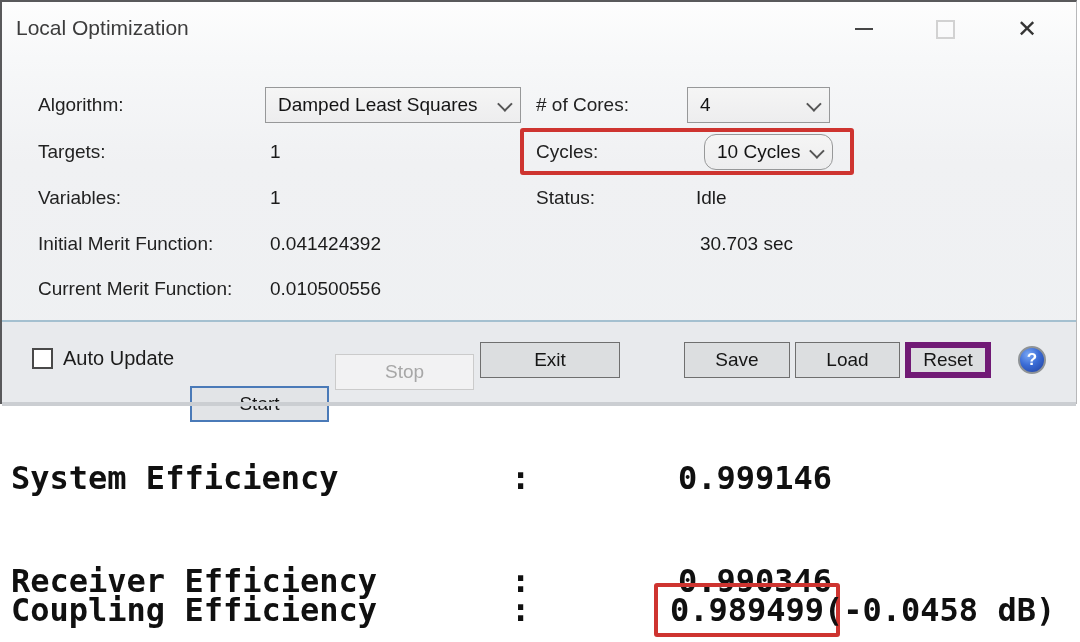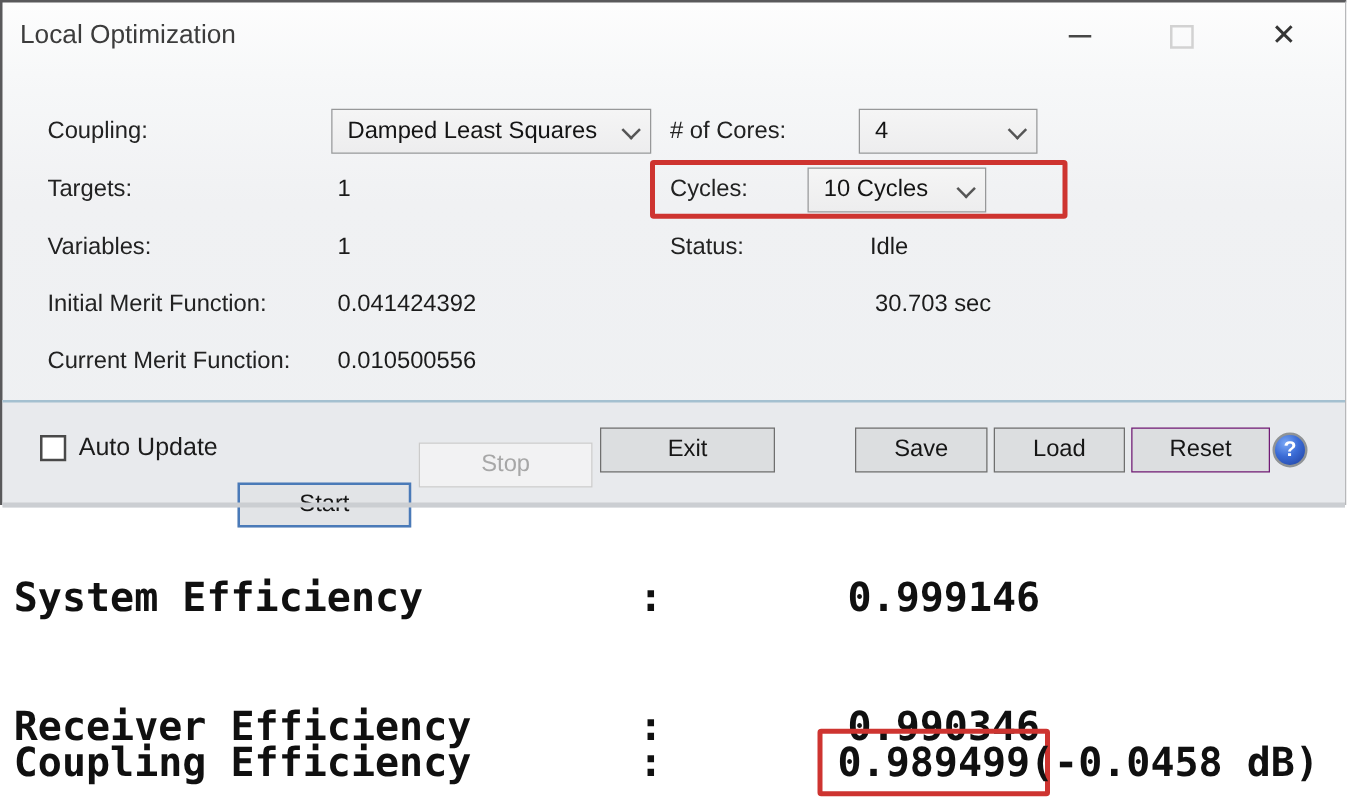--- a/index.html
+++ b/index.html
@@ -36,21 +36,21 @@
             border:2px solid #494949;box-sizing:border-box;cursor:pointer;}
   .chk-label{position:absolute;left:61px;top:25px;font-size:20px;color:#1c1c1c;}
 
   .btn{position:absolute;top:20px;height:36px;box-sizing:border-box;font-family:"Liberation Sans",sans-serif;
        font-size:19px;display:flex;align-items:center;justify-content:center;cursor:pointer;}
   .btn-start{left:188px;width:139px;background:#e2e4e7;border:2px solid #4a7ab8;color:#161616;margin-top:44px;}
   .btn-stop {left:333px;width:139px;background:#f2f2f3;border:1px solid #cbcbcb;color:#a7a7a7;cursor:default;margin-top:12px;}
   .btn-exit {left:478px;width:140px;background:#dcdee0;border:1px solid #6f6f6f;color:#161616;}
   .btn-save {left:682px;width:106px;background:#dcdee0;border:1px solid #6f6f6f;color:#161616;}
   .btn-load {left:793px;width:105px;background:#dcdee0;border:1px solid #6f6f6f;color:#161616;}
-  .btn-reset{left:903px;width:111px;background:#dcdee0;border:1px solid #701a75;color:#161616;}
+  .btn-reset{left:903px;width:86px;background:#dcdee0;border:6px solid #701a75;color:#161616;}
 
   .help{position:absolute;left:1016px;top:24px;width:24px;height:24px;border-radius:50%;
         border:2px solid #8f9396;background:radial-gradient(circle at 35% 28%,#7aa8f5 0%,#3b6cd6 45%,#1f3f9e 100%);
         color:#ffffff;font-weight:bold;font-size:17px;display:flex;align-items:center;justify-content:center;cursor:pointer;}
 
   
   .out-row{position:absolute;left:0;width:100%;height:36px;
            font-family:"DejaVu Sans Mono","Liberation Mono",monospace;font-weight:bold;
            font-size:32px;color:#101010;line-height:36px;white-space:nowrap;}
   .out-label{position:absolute;left:11px;}
@@ -70,35 +70,35 @@
     <div class="win-btn" style="left:845px;">
       <span class="min-glyph"></span>
     </div>
     <div class="win-btn" style="left:926px;">
       <span class="max-glyph"></span>
     </div>
     <div class="win-btn" style="left:1008px;">
       <span class="close-glyph">✕</span>
     </div>
 
-    <span class="lbl" style="left:36px;top:92px;">Coupling:</span>
+    <span class="lbl" style="left:36px;top:92px;">Algorithm:</span>
     <div class="combo" style="left:263px;top:85px;width:256px;">
       <span>Damped Least Squares</span>
       <span class="chev"></span>
     </div>
     <span class="lbl" style="left:534px;top:92px;"># of Cores:</span>
     <div class="combo" style="left:685px;top:85px;width:143px;">
       <span>4</span>
       <span class="chev"></span>
     </div>
 
     <span class="lbl" style="left:36px;top:139px;">Targets:</span>
     <span class="val" style="left:268px;top:139px;">1</span>
     <span class="lbl" style="left:534px;top:139px;">Cycles:</span>
-    <div class="combo" style="left:644px;top:132px;width:143px;">
+    <div class="combo" style="left:702px;top:132px;width:129px;border-radius:12px;">
       <span>10 Cycles</span>
       <span class="chev"></span>
     </div>
     <div class="red-box" style="left:518px;top:126px;width:334px;height:47px;"></div>
 
     <span class="lbl" style="left:36px;top:185px;">Variables:</span>
     <span class="val" style="left:268px;top:185px;">1</span>
     <span class="lbl" style="left:534px;top:185px;">Status:</span>
     <span class="val" style="left:694px;top:185px;">Idle</span>
 

